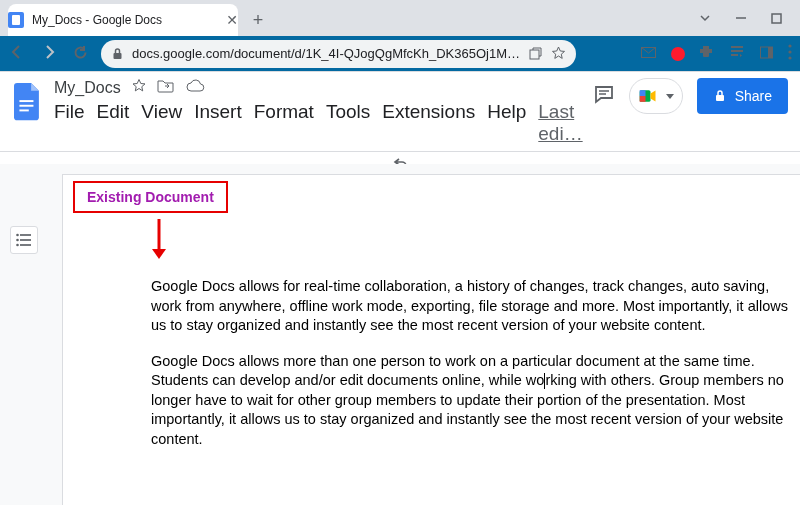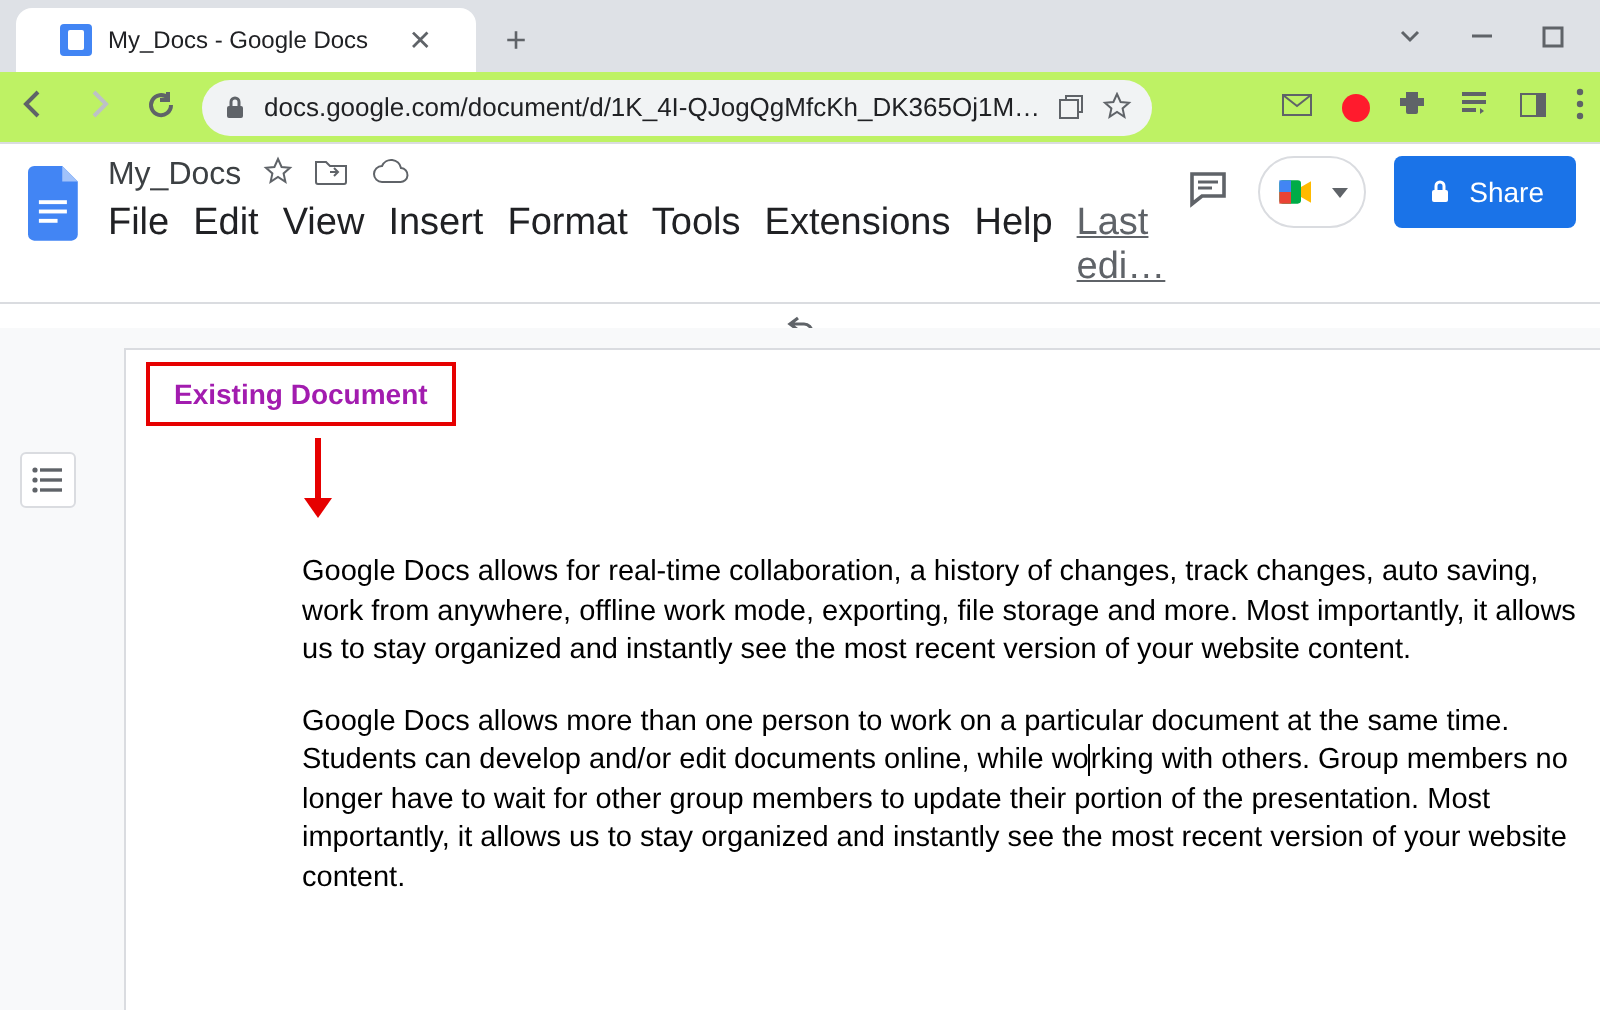--- a/index.html
+++ b/index.html
@@ -3,31 +3,31 @@
 <meta charset="utf-8">
 <style>
   * { box-sizing: border-box; }
   html, body { margin: 0; padding: 0; font-family: Arial, sans-serif; font-size: 13px; color: #202124; background: #fff; }
   body { width: 800px; height: 505px; overflow: hidden; position: relative; }
 
   
   .chrome-tabs { height: 36px; background: #dee1e6; display: flex; align-items: flex-end; padding-left: 8px; }
   .tab {
     background: #fff; height: 32px; width: 230px; border-radius: 8px 8px 0 0;
-    display: flex; align-items: center; padding: 0 22px; gap: 8px; font-size: 12px;
+    display: flex; align-items: center; padding: 0 0; gap: 8px; font-size: 12px;
   }
   .tab .favicon { width: 16px; height: 16px; background: #4285f4; border-radius: 2px; display:flex;align-items:center;justify-content:center; }
   .tab .favicon::after { content: ""; display:block; width:8px;height:10px;background:#fff;border-radius:1px; }
   .tab .title { flex: 1; white-space: nowrap; overflow: hidden; text-overflow: ellipsis; }
   .tab .close { font-size: 14px; color:#5f6368; }
   .newtab { width:28px; height:28px; display:flex;align-items:center;justify-content:center; color:#5f6368; font-size:18px; margin-left:6px; margin-bottom:2px; }
   .win-controls { position:absolute; top:0; right:0; height:36px; display:flex; align-items:center; gap:24px; padding-right:18px; color:#5f6368; }
   .win-controls span svg { display:block; }
 
-  .addr-bar { height:36px; background:#bef264; border-bottom:1px solid #dadce0; display:flex; align-items:center; padding:0 8px; gap:12px;justify-content:space-between; }
+  .addr-bar { height:36px; background:#0369a1; border-bottom:1px solid #dadce0; display:flex; align-items:center; padding:0 8px; gap:12px;justify-content:space-between; }
   .nav-icons { display:flex; align-items:center; gap:14px; color:#5f6368; }
   .nav-icons .fwd { color:#bdc1c6; }
   .omnibox { flex:0 0 430px; height:28px; background:#f1f3f4; border-radius:14px; display:flex; align-items:center; padding:0 10px; gap:8px; color:#202124; font-size:13px; }
   .omnibox .url { flex:1; white-space:nowrap; overflow:hidden; text-overflow:ellipsis; }
   .ext-icons { display:flex; align-items:center; gap:14px; margin-left:auto; color:#5f6368; }
   .opera { width:14px;height:14px;border-radius:50%;background:#ff1b2d; display:inline-block;}
 
   
   .docs-bar { padding:6px 12px 0 12px; display:flex; align-items:flex-start; gap:10px; }
   .docs-logo { width:36px;height:48px; display:flex;align-items:center;justify-content:center; }

